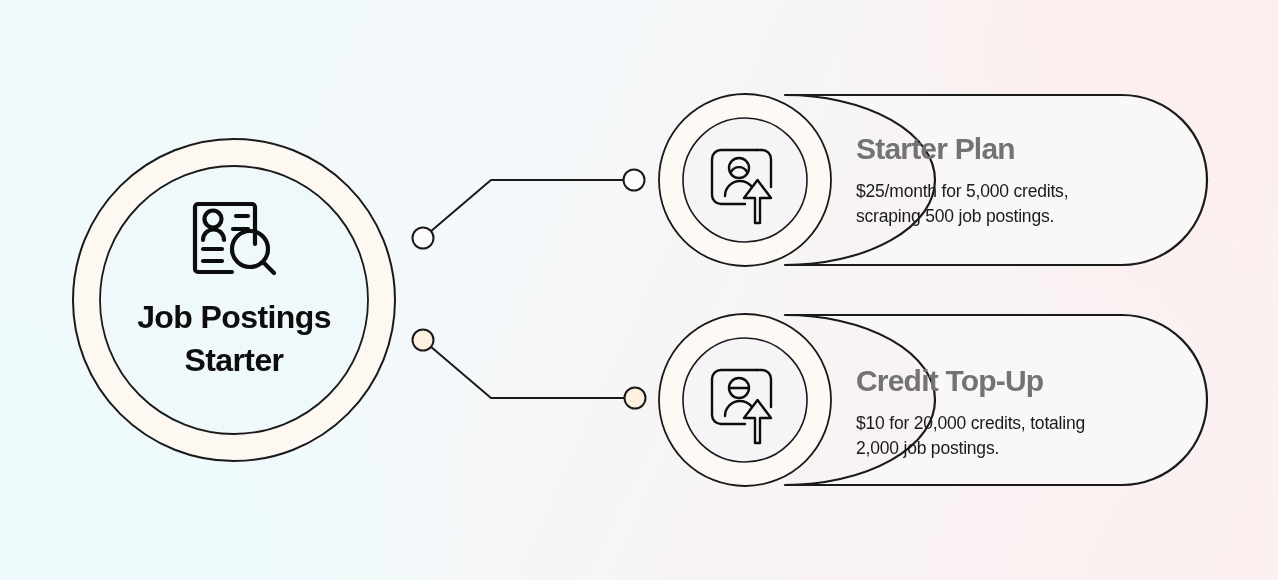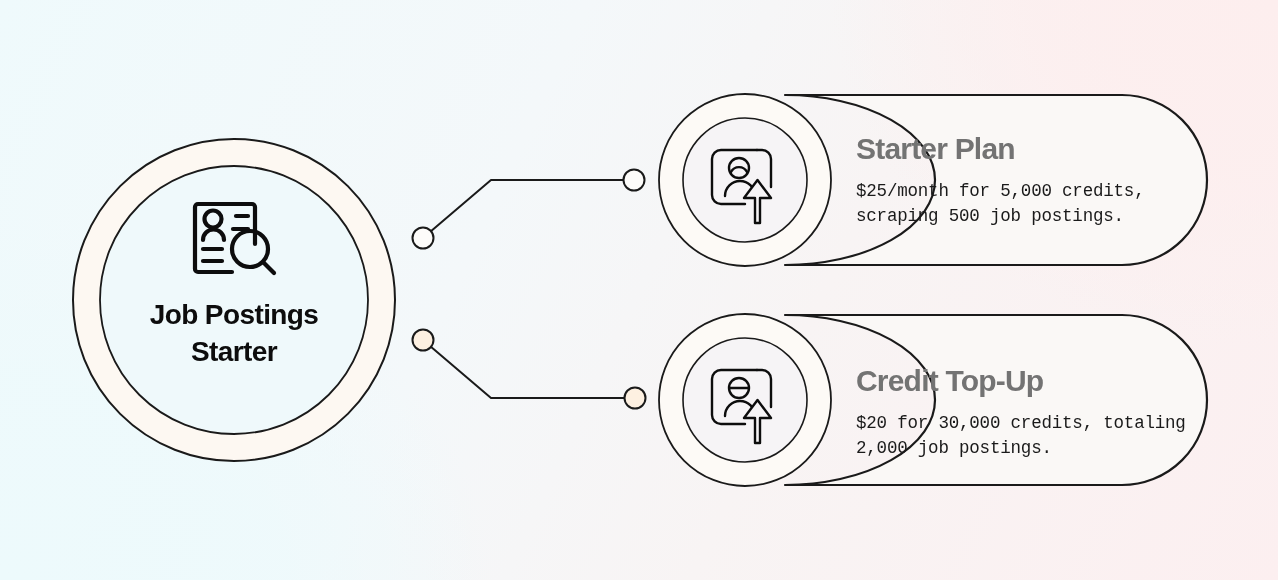--- a/index.html
+++ b/index.html
@@ -25,21 +25,21 @@
       linear-gradient(115deg, #effafc 0%, #f4f8fa 38%, #f8f4f4 62%, #fceff0 100%);
   }
   .svg-layer { position: absolute; inset: 0; }
 
   .hub-label {
     position: absolute;
     left: 110px;
     top: 296px;
     width: 248px;
     text-align: center;
-    font-size: 28px;
+    font-size: 32px;
     font-weight: bold;
     line-height: 1.33;
     letter-spacing: -0.6px;
     color: #0d0d0d;
   }
   .card-text {
     position: absolute;
     left: 856px;
     width: 330px;
   }
@@ -52,21 +52,20 @@
     color: #737373;
     line-height: 1.1;
     margin-bottom: 14px;
     white-space: nowrap;
   }
   .card-desc {
     font-size: 17.5px;
     line-height: 1.44;
     color: #1a1a1a;
     letter-spacing: -0.2px;
-    font-family: Liberation Mono, monospace;
   }
 </style>
 </head>
 <body>
 
 <div id="stage">
 
   <div class="bg"></div>
 
   <svg class="svg-layer" width="1278" height="580" viewBox="0 0 1278 580" xmlns="http://www.w3.org/2000/svg">
@@ -156,18 +155,18 @@
     <div class="card-title">Starter Plan</div>
     <div class="card-desc">
       <span>$25/month for 5,000 credits,</span><br>
       <span>scraping 500 job postings.</span>
     </div>
   </div>
 
   <div class="card-text two">
     <div class="card-title">Credit Top-Up</div>
     <div class="card-desc">
-      <span>$20 for 30,000 credits, totaling</span><br>
+      <span>$10 for 20,000 credits, totaling</span><br>
       <span>2,000 job postings.</span>
     </div>
   </div>
 
 </div>
 
 </body></html>

